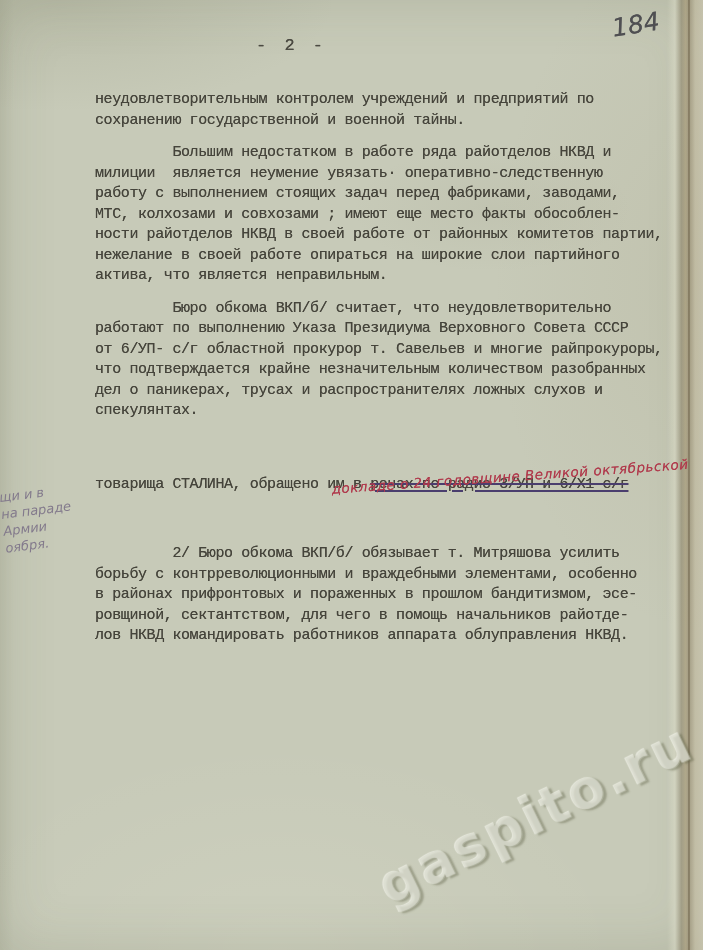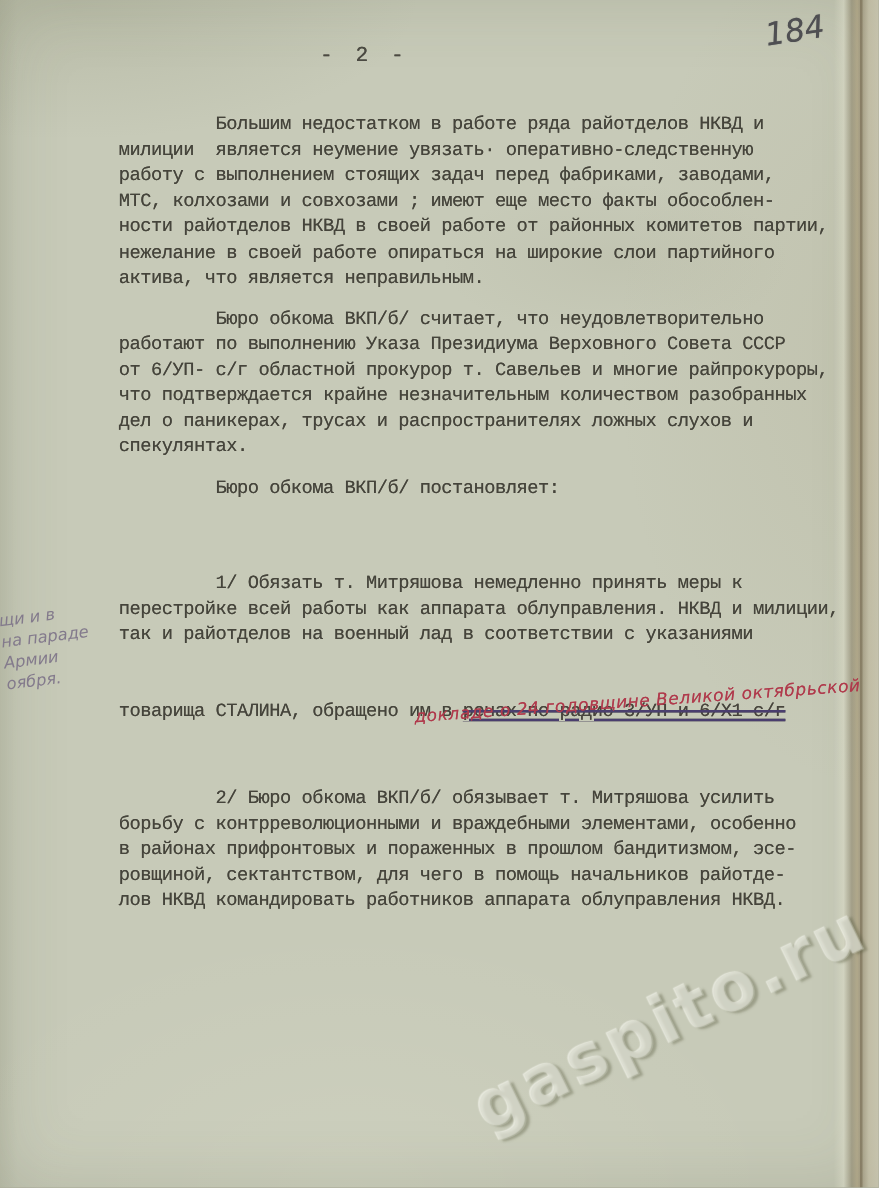--- a/index.html
+++ b/index.html
@@ -86,42 +86,40 @@
 
   <div class="edge-strip"></div>
   <div class="edge-line"></div>
 
   <div class="folio">184</div>
 
   <div class="pagenum">- 2 -</div>
 
   <div class="body">
 
+    <div class="para">неудовлетворительным контролем учреждений и предприятий по
+сохранению государственной и военной тайны.</div>
 
     <div class="para"><span>         Большим недостатком в работе ряда райотделов НКВД и
 милиции  является неумение увязать· оперативно-следственную
 работу с выполнением стоящих задач перед фабриками, заводами,
 МТС, колхозами и совхозами ; имеют еще место факты обособлен-
 ности райотделов НКВД в своей работе от районных комитетов партии,
 нежелание в своей работе опираться на широкие слои партийного
 актива, что является </span><span class="u-last">неправильным.</span></div>
 
     <div class="para">         Бюро обкома ВКП/б/ считает, что неудовлетворительно
 работают по выполнению Указа Президиума Верховного Совета СССР
 от 6/УП- с/г областной прокурор т. Савельев и многие райпрокуроры,
 что подтверждается крайне незначительным количеством разобранных
 дел о паникерах, трусах и распространителях ложных слухов и
 спекулянтах.</div>
 
-    <div class="para big-gap">         Бюро обкома ВКП/б/ постановляет:</div>
 
     <div class="para tight">
-      <div class="line">         1/ Обязать т. Митряшова немедленно принять меры к
-перестройке всей работы как аппарата облуправления. НКВД и милиции,
-так и райотделов на военный лад в соответствии с указаниями</div>
       <div class="line"><span>товарища СТАЛИНА, обращено им в </span><span class="struck">речах по радио 3/УП и 6/Х1 с/г</span><span class="red-insert">докладе о 24 годовщине Великой октябрьской</span></div>
     </div>
 
 
     <div class="para">         2/ Бюро обкома ВКП/б/ обязывает т. Митряшова усилить
 борьбу с контрреволюционными и враждебными элементами, особенно
 в районах прифронтовых и пораженных в прошлом бандитизмом, эсе-
 ровщиной, сектантством, для чего в помощь начальников райотде-
 лов НКВД командировать работников аппарата облуправления НКВД.</div>
 

